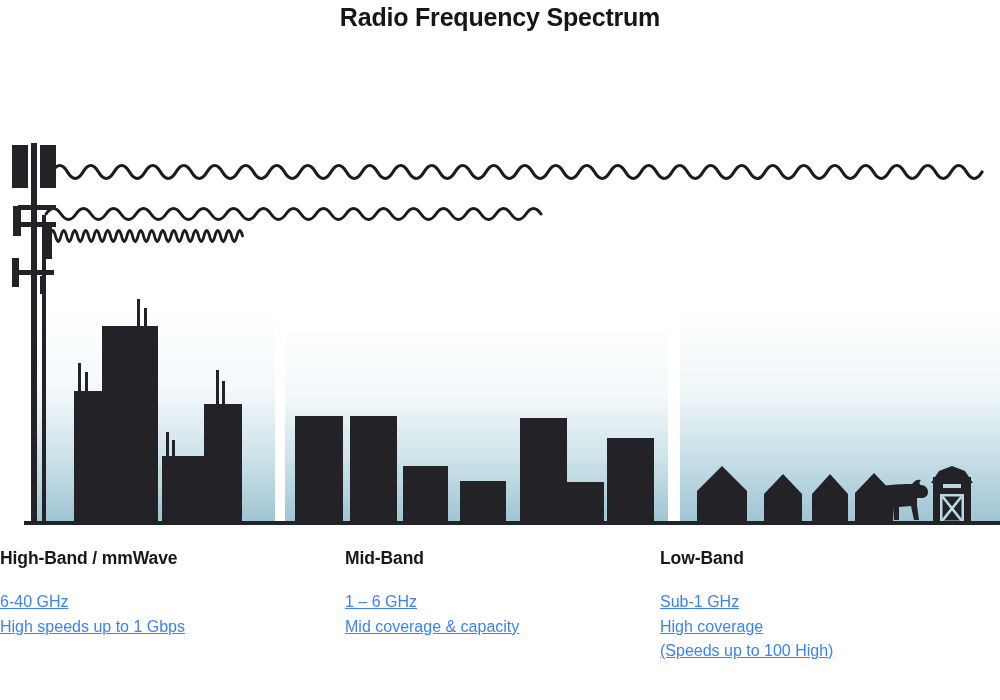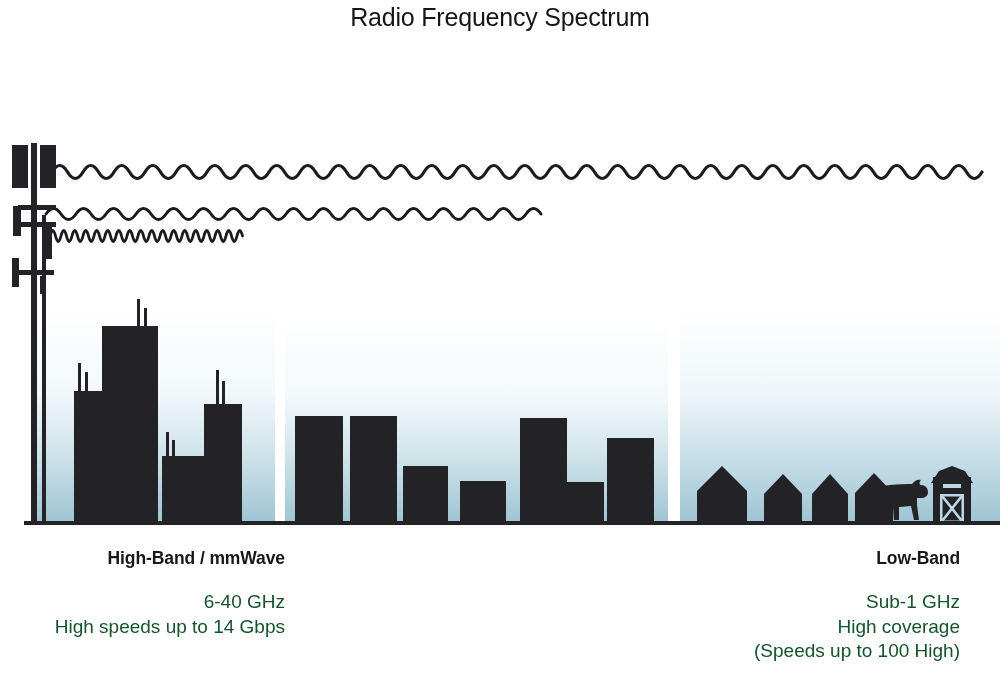--- a/index.html
+++ b/index.html
@@ -17,21 +17,21 @@
   }
 
   
   #chart-title {
     position: absolute;
     top: 3px;
     left: 0;
     width: 1000px;
     text-align: center;
     font-size: 25px;
-    font-weight: normal;
+    font-weight: bold;
     letter-spacing: -0.2px;
     color: #15161c;
   }
 
   
   #stage {
     position: absolute;
     top: 0;
     left: 0;
     width: 1000px;
@@ -39,35 +39,36 @@
   }
   #scene-svg {
     position: absolute;
     top: 0;
     left: 0;
   }
 
   
   .band-label {
     position: absolute;
-    text-align: right;
+    text-align: left;
   }
   .band-name {
     font-size: 17.5px;
     font-weight: bold;
     color: #17181d;
     letter-spacing: -0.1px;
     margin-bottom: 21px;
   }
   .band-desc-line {
-    font-size: 19px;
+    font-size: 16px;
     font-weight: normal;
-    color: #14532d;
+    color: #3b82f6;
     line-height: 24.5px;
     white-space: nowrap;
+    text-decoration: underline;
   }
 
   #band-label-high { left: 0px;   top: 548px; width: 285px; }
   #band-label-mid  { left: 345px; top: 548px; width: 290px; }
   #band-label-low  { left: 660px; top: 548px; width: 300px; }
 </style>
 </head>
 <body>
 
 <div id="stage">
@@ -211,23 +212,28 @@
         <path d="M 942.5 496.5 L 961.5 520.5 M 961.5 496.5 L 942.5 520.5" stroke="#bcd8e2" stroke-width="2.6" fill="none"></path>
       </g>
     </g>
 
     <rect x="24" y="521" width="976" height="4" fill="#232327"></rect>
   </svg>
 
   <div class="band-label" id="band-label-high">
     <div class="band-name">High-Band / mmWave</div>
     <div class="band-desc-line">6-40 GHz</div>
-    <div class="band-desc-line">High speeds up to 14 Gbps</div>
+    <div class="band-desc-line">High speeds up to 1 Gbps</div>
   </div>
 
+  <div class="band-label" id="band-label-mid">
+    <div class="band-name">Mid-Band</div>
+    <div class="band-desc-line">1 – 6 GHz</div>
+    <div class="band-desc-line">Mid coverage &amp; capacity</div>
+  </div>
 
   <div class="band-label" id="band-label-low">
     <div class="band-name">Low-Band</div>
     <div class="band-desc-line">Sub-1 GHz</div>
     <div class="band-desc-line">High coverage</div>
     <div class="band-desc-line">(Speeds up to 100 High)</div>
   </div>
 
 </div>
 

